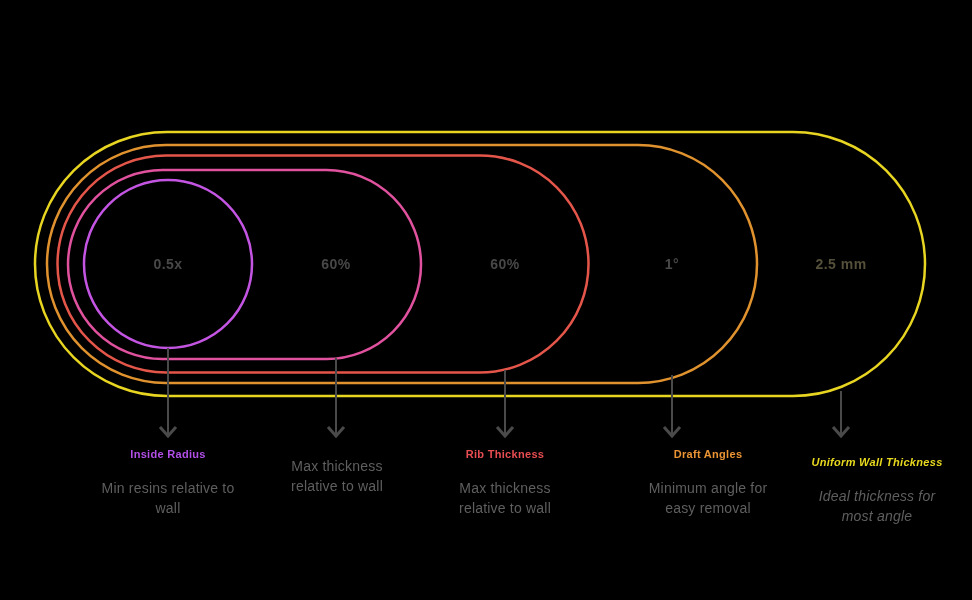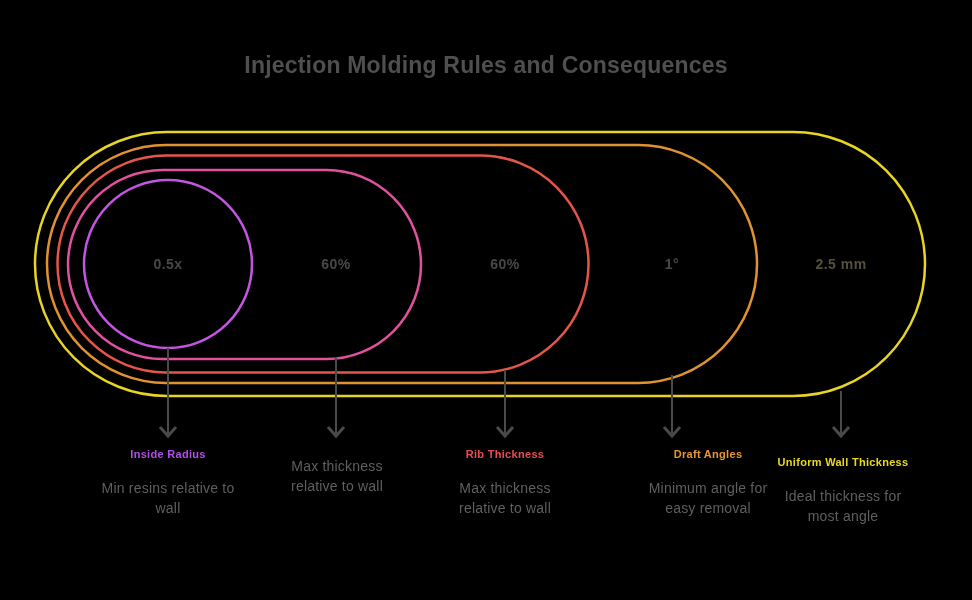--- a/index.html
+++ b/index.html
@@ -56,21 +56,20 @@
   .t-pink   { color: #e8509e; }
   .t-red    { color: #e84d52; }
   .t-orange { color: #ea9434; }
   .t-yellow { color: #e8d91f; }
 </style>
 </head>
 <body>
 
 <div class="canvas">
 
-  <div class="main-title">Injection Molding Rules and Consequences</div>
 
   <svg class="diagram" width="972" height="600" viewBox="0 0 972 600">
 
     <rect class="ring ring-yellow" x="35" y="132" width="890" height="264" rx="132" ry="132"></rect>
     <rect class="ring ring-orange" x="47" y="145" width="710" height="238" rx="119" ry="119"></rect>
     <rect class="ring ring-red" x="57.5" y="155.5" width="531" height="217" rx="108.5" ry="108.5"></rect>
     <rect class="ring ring-pink" x="68" y="170" width="353" height="189" rx="94.5" ry="94.5"></rect>
     <circle class="ring ring-purple" cx="168" cy="264" r="84"></circle>
 
     <text class="ring-value" x="168" y="269">0.5x</text>
@@ -113,18 +112,18 @@
   <div class="label-block" style="left:505px; top:443px; width:125px;">
     <h3 class="label-title t-red">Rib Thickness</h3>
     <p class="label-desc">Max thickness relative to wall</p>
   </div>
 
   <div class="label-block" style="left:708px; top:443px; width:145px;">
     <h3 class="label-title t-orange">Draft Angles</h3>
     <p class="label-desc">Minimum angle for easy removal</p>
   </div>
 
-  <div class="label-block" style="left:843px; top:451px; width:140px;">
+  <div class="label-block" style="left:877px; top:451px; width:140px;font-style:italic;">
     <h3 class="label-title t-yellow">Uniform Wall Thickness</h3>
     <p class="label-desc">Ideal thickness for most angle</p>
   </div>
 
 </div>
 
 </body></html>

